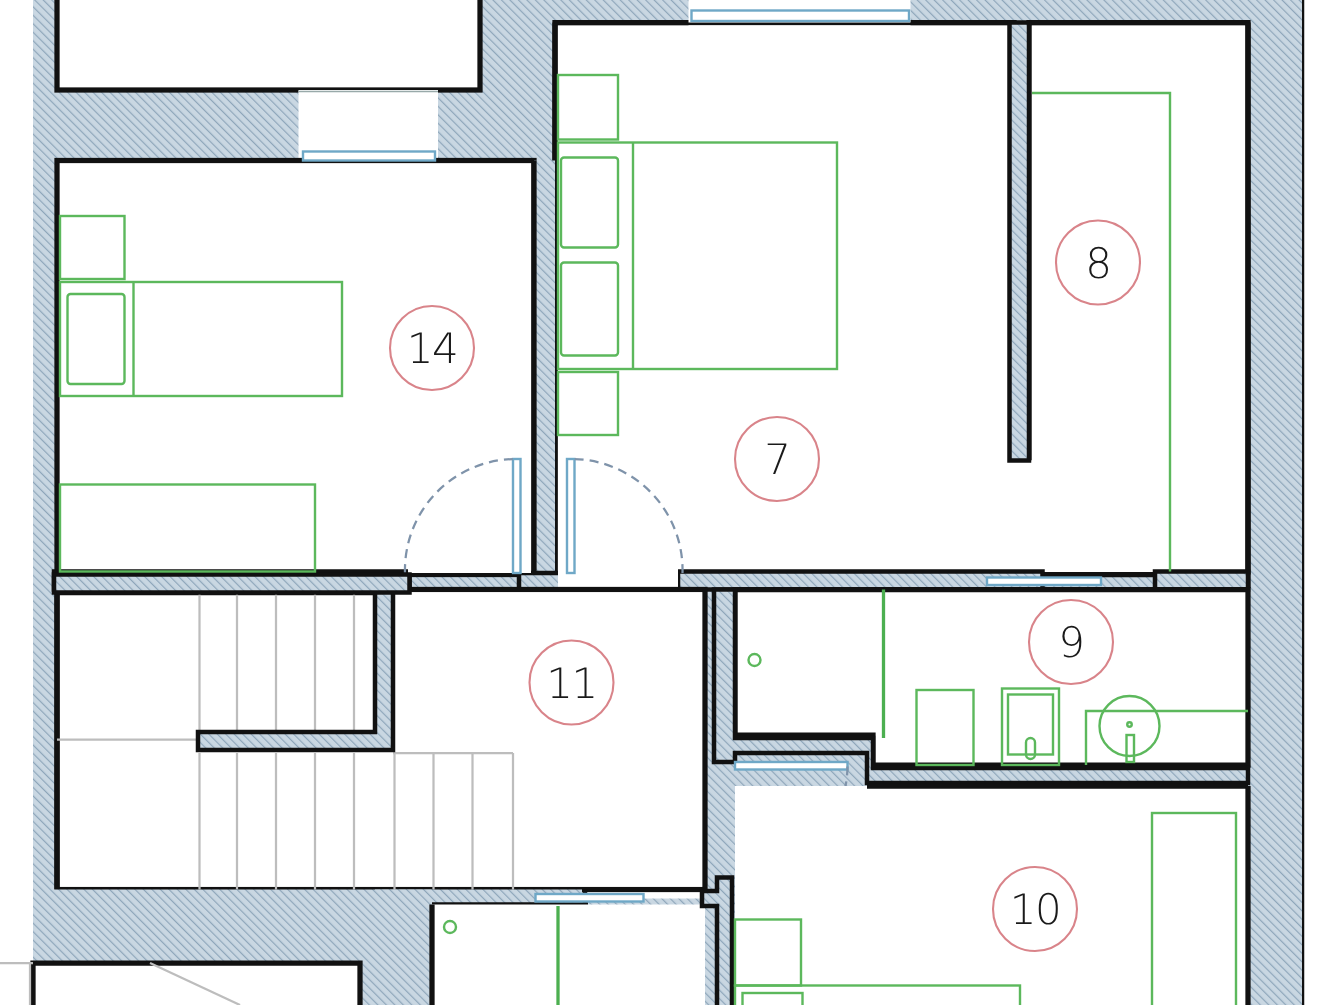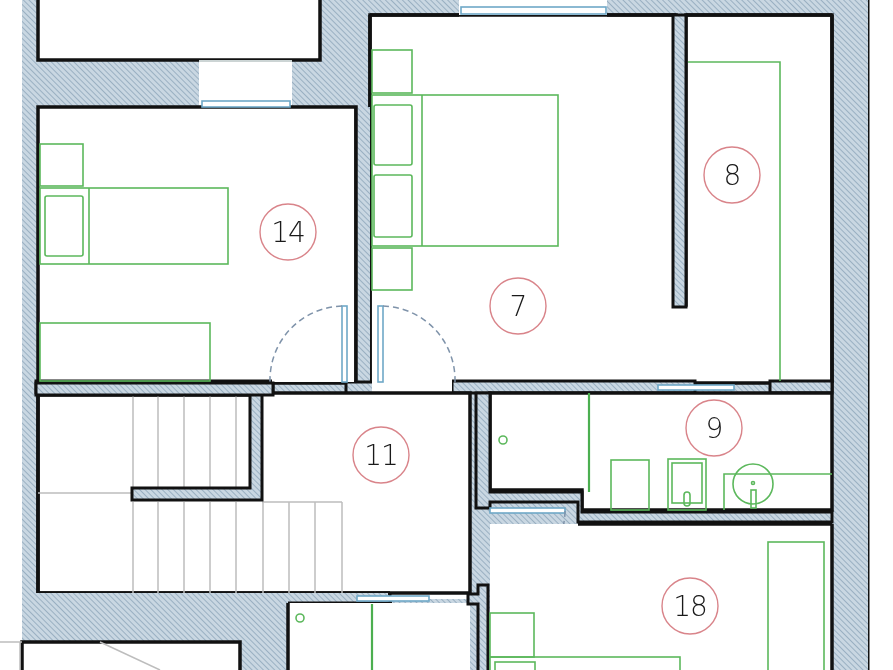--- a/index.html
+++ b/index.html
@@ -182,13 +182,13 @@
   <circle class="label-ring" cx="381" cy="455" r="28"></circle>
   <circle class="label-ring" cx="714" cy="428" r="28"></circle>
   <circle class="label-ring" cx="690" cy="606" r="28"></circle>
 </svg>
 
 <div class="room-label" style="left:288px;top:232px">14</div>
 <div class="room-label" style="left:518px;top:306px">7</div>
 <div class="room-label" style="left:732px;top:175px">8</div>
 <div class="room-label" style="left:381px;top:455px">11</div>
 <div class="room-label" style="left:714px;top:428px">9</div>
-<div class="room-label" style="left:690px;top:606px">18</div>
+<div class="room-label" style="left:690px;top:606px">10</div>
 
 </body></html>

